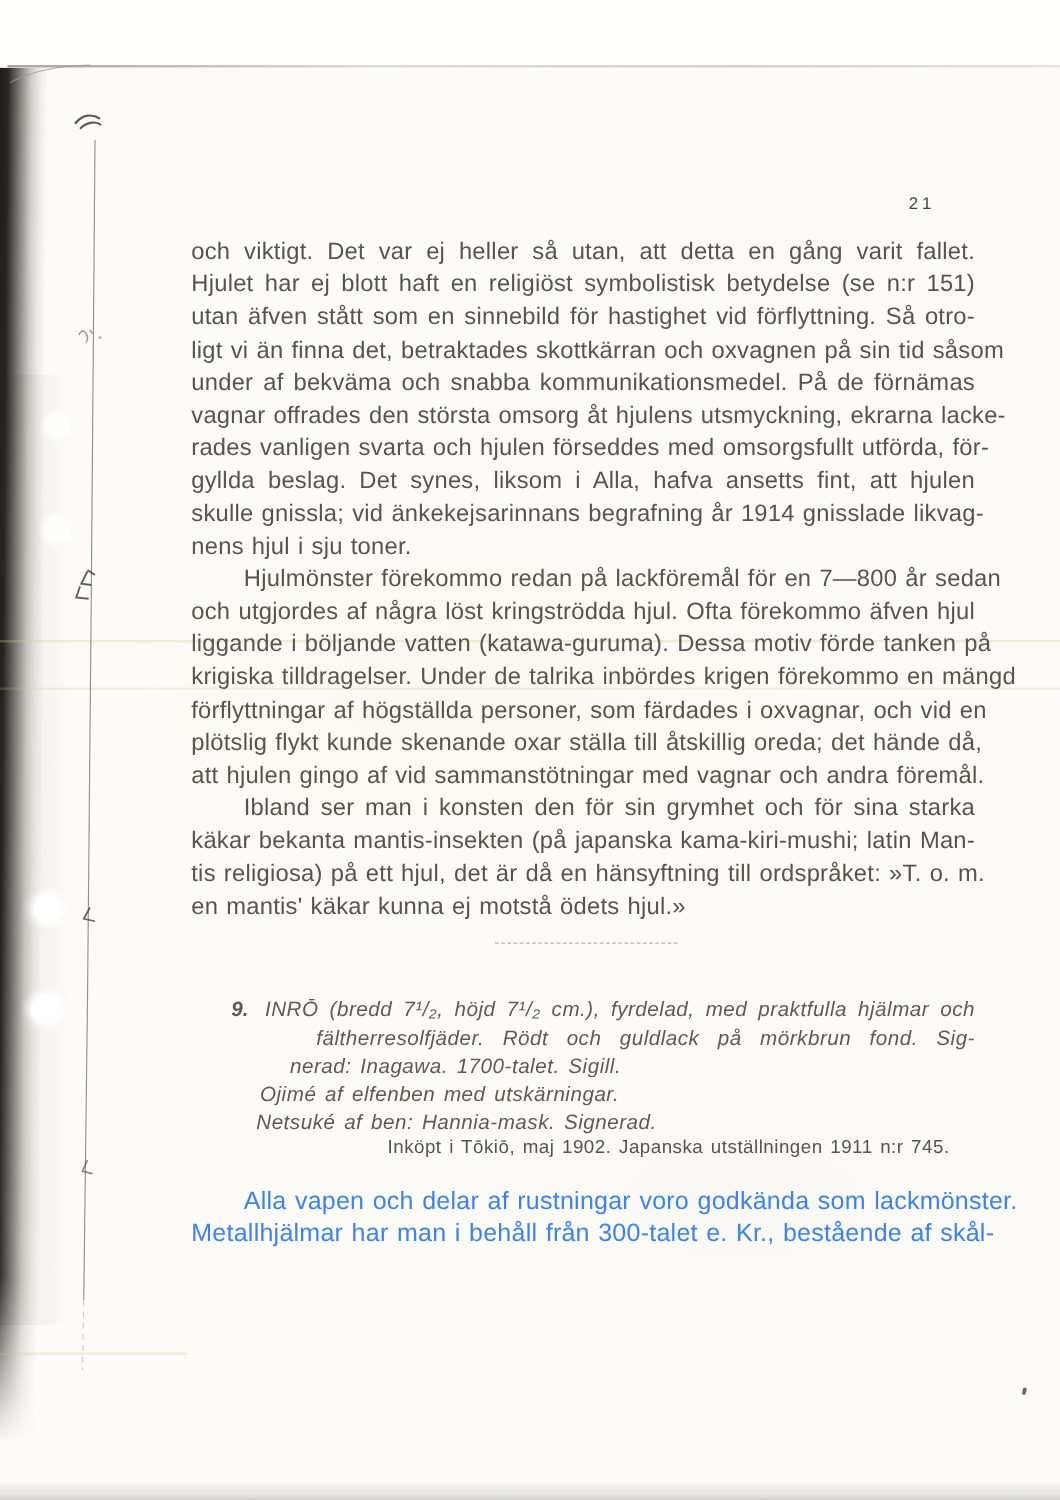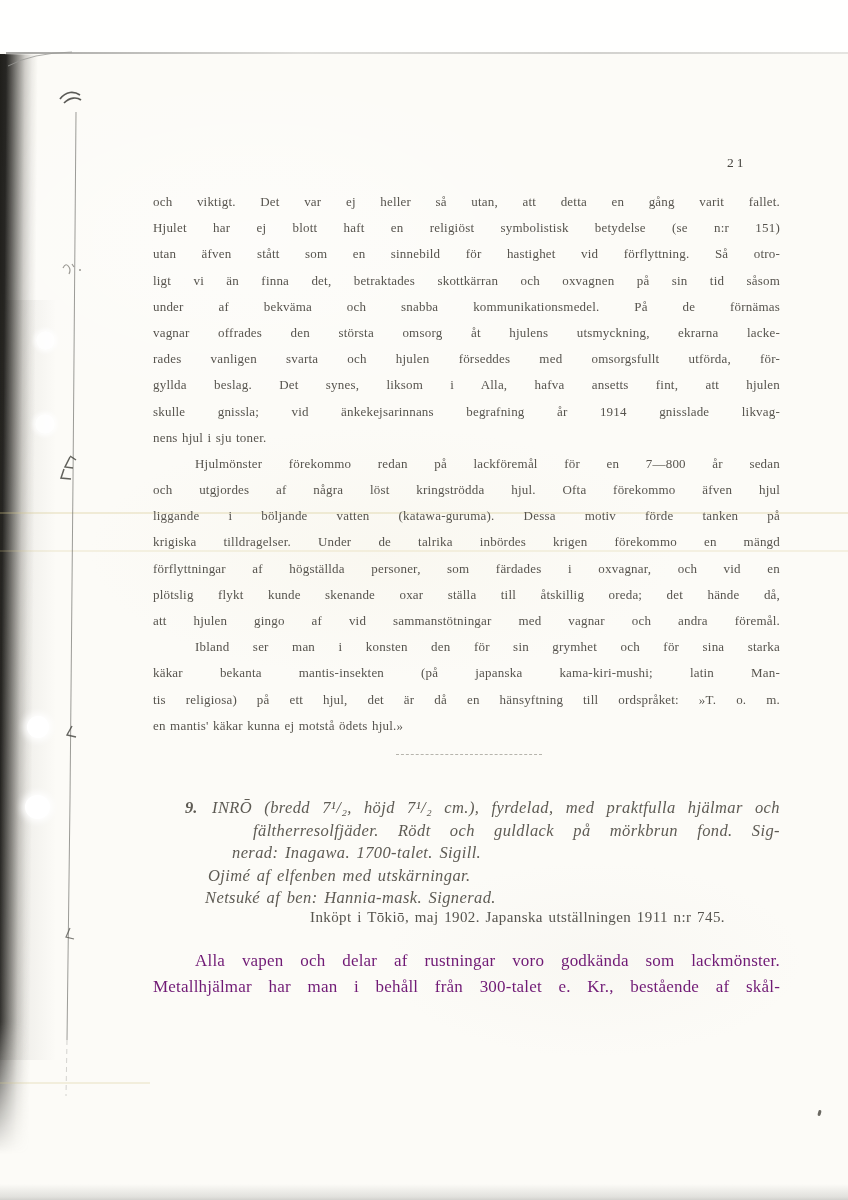--- a/index.html
+++ b/index.html
@@ -1,19 +1,19 @@
 <!DOCTYPE html>
 <html><head>
 <meta charset="utf-8">
 <style>
   html,body{margin:0;padding:0;background:#e9e9e6;}
   .page{
     position:relative;width:848px;height:1200px;margin:0 auto;
     background:#fcfbf7;overflow:hidden;
-    font-family:Liberation Serif, serif;
+    font-family:Liberation Sans, sans-serif;
   }
   .texture{
     position:absolute;inset:0;pointer-events:none;
     background:
       radial-gradient(420px 180px at 45% 46%, rgba(235,228,200,.14), transparent 70%),
       radial-gradient(300px 140px at 70% 80%, rgba(220,216,205,.10), transparent 70%),
       radial-gradient(500px 260px at 30% 20%, rgba(255,255,255,.35), transparent 70%);
   }
   .topstrip{position:absolute;top:0;left:0;right:0;height:52px;background:#fffffe;}
   .topline{
@@ -50,21 +50,21 @@
     background:linear-gradient(to bottom, rgba(190,190,186,0), rgba(186,186,182,.40) 80%, rgba(168,168,164,.5) 100%);
   }
   .speck{position:absolute;left:818px;top:1110px;width:3px;height:6px;background:#6a6862;transform:rotate(15deg);border-radius:2px;}
   .marks-svg{position:absolute;inset:0;pointer-events:none;}
   .pagenum{
     position:absolute;top:155px;left:727px;
     font-size:13.5px;letter-spacing:3px;color:#46443f;
   }
   .body-block{
     position:absolute;left:153px;top:189px;width:627px;
-    font-size:13px;line-height:26.2px;color:#57544e;letter-spacing:.2px;
+    font-size:19px;line-height:26.2px;color:#57544e;letter-spacing:.2px;
     word-spacing:1px;
   }
   .bl{white-space:nowrap;height:26.2px;overflow:visible;}
   .bl.j{text-align:justify;text-align-last:justify;}
   .bl.end{text-align:right;text-align-last:left;}
   .bl.ind{padding-left:42px;}
   .divider{position:absolute;left:396px;top:754px;width:146px;border-top:1px dashed #aaa8a0;opacity:.85;}
   .catalog{
     position:absolute;left:153px;top:797px;width:627px;
     font-style:italic;font-size:16.5px;line-height:22.5px;color:#5e5b54;
@@ -77,21 +77,21 @@
   .c3{padding-left:79px;}
   .c4{padding-left:52px;}
   .c5{padding-left:55px;}
   .cnum{position:absolute;left:32px;top:0;font-weight:600;letter-spacing:0;}
   .provenance{
     position:absolute;left:310px;top:909px;
     font-size:15px;color:#56544e;letter-spacing:.4px;word-spacing:1.5px;
   }
   .closing{
     position:absolute;left:153px;top:948px;width:627px;
-    font-size:17px;line-height:26.5px;color:#701a75;letter-spacing:.2px;word-spacing:1px;
+    font-size:20px;line-height:26.5px;color:#3b82f6;letter-spacing:.2px;word-spacing:1px;
   }
 </style>
 </head>
 <body>
 
 <div class="page">
   <div class="texture"></div>
   <div class="topstrip"></div>
   <div class="topline"></div>
   <div class="leftbar-soft"></div>

